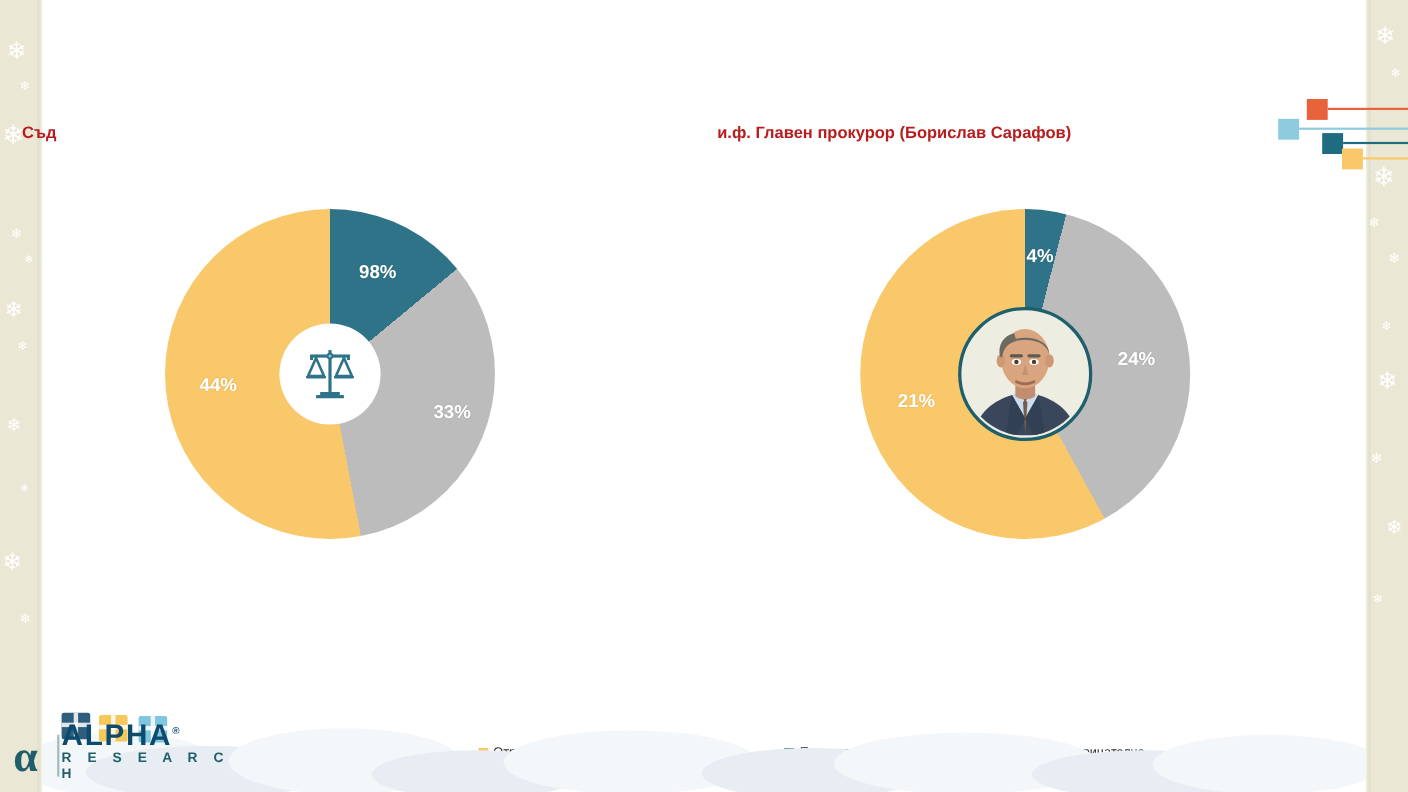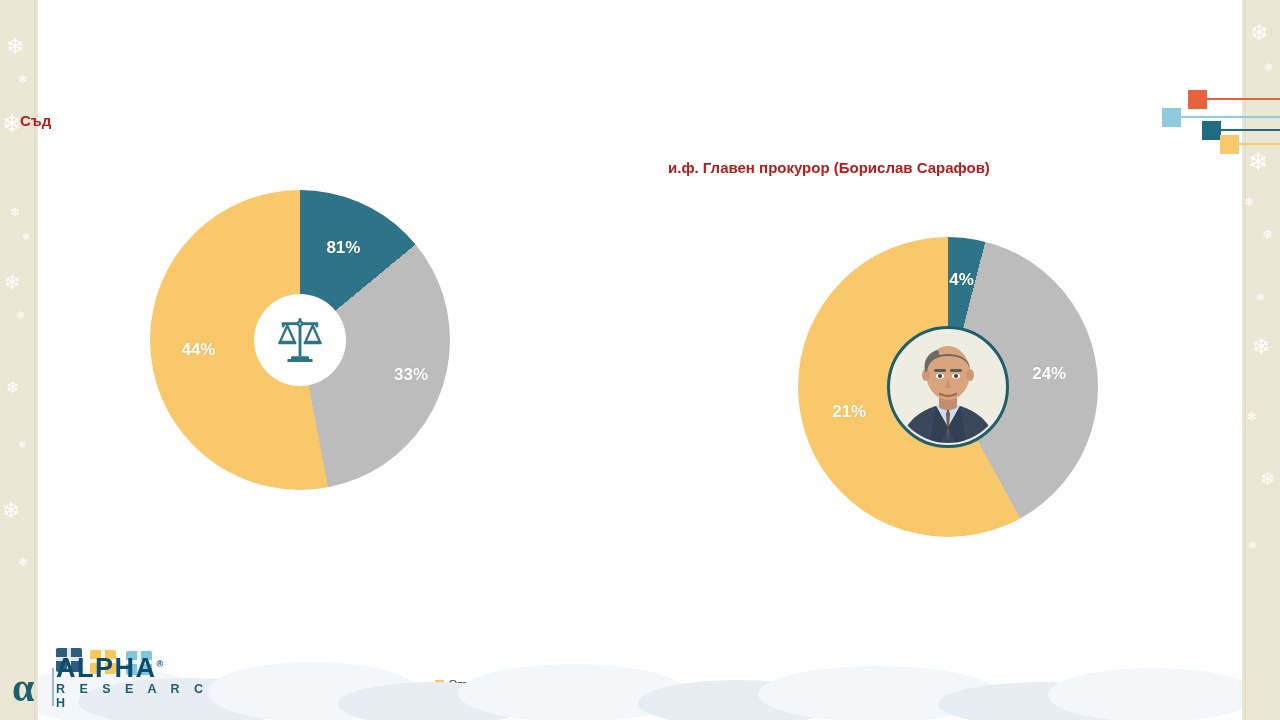--- a/index.html
+++ b/index.html
@@ -23,21 +23,21 @@
     position:absolute;left:0;right:0;top:28px;
     text-align:center;
     font-size:30px;font-weight:bold;letter-spacing:.4px;
     color:#31738C;
     white-space:nowrap;
   }
 
   
   .panel{position:absolute;top:110px;width:560px;height:500px;}
   .panel.left{left:20px;}
-  .panel.right{left:668px;margin-top:47px;}
+  .panel.right{left:652px;}
   .panel-title{
     text-align:left;font-size:15px;font-weight:bold;color:#b91c1c;
     height:22px;line-height:22px;
   }
 
   .pie-wrap{position:relative;width:300px;height:300px;margin:58px auto 0 auto;}
   .pie{width:300px;height:300px;border-radius:50%;}
 
   .slice-label{
     position:absolute;color:#ffffff;font-size:17px;font-weight:bold;
@@ -143,21 +143,21 @@
     <div class="deco-sq" style="left:60px;top:50px;background:#F9C86A;"></div>
     <div class="deco-line" style="left:79px;top:58px;width:41px;background:#F9C86A;"></div>
   </div>
 
   <div class="panel left">
     <div class="panel-title">Съд</div>
 
     <div class="pie-wrap">
       <div class="pie" id="pie-court" style="background: conic-gradient(rgb(46, 115, 135) 0deg, rgb(46, 115, 135) 50.4deg, rgb(188, 188, 188) 50.4deg, rgb(188, 188, 188) 169.2deg, rgb(249, 200, 106) 169.2deg, rgb(249, 200, 106) 360deg);"></div>
 
-      <div class="slice-label" id="lbl-court-0" style="left: 193.429px; top: 57.7076px;">81%</div>
+      <div class="slice-label" id="lbl-court-0" style="left: 193.429px; top: 57.7076px;">98%</div>
       <div class="slice-label" id="lbl-court-1" style="left: 261px; top: 184.551px;">33%</div>
       <div class="slice-label" id="lbl-court-2" style="left: 48.4527px; top: 159.599px;">44%</div>
 
       <div class="center-badge scales">
         <svg width="58" height="58" viewBox="0 0 64 64">
           <g fill="#2E7387">
             <rect x="30.4" y="8" width="3.2" height="42"></rect>
             <rect x="12" y="12.4" width="40" height="3.2"></rect>
             <circle cx="32" cy="14" r="3.4" fill="#2E7387"></circle>
             <circle cx="32" cy="14" r="1.4" fill="#8ECBDE"></circle>

